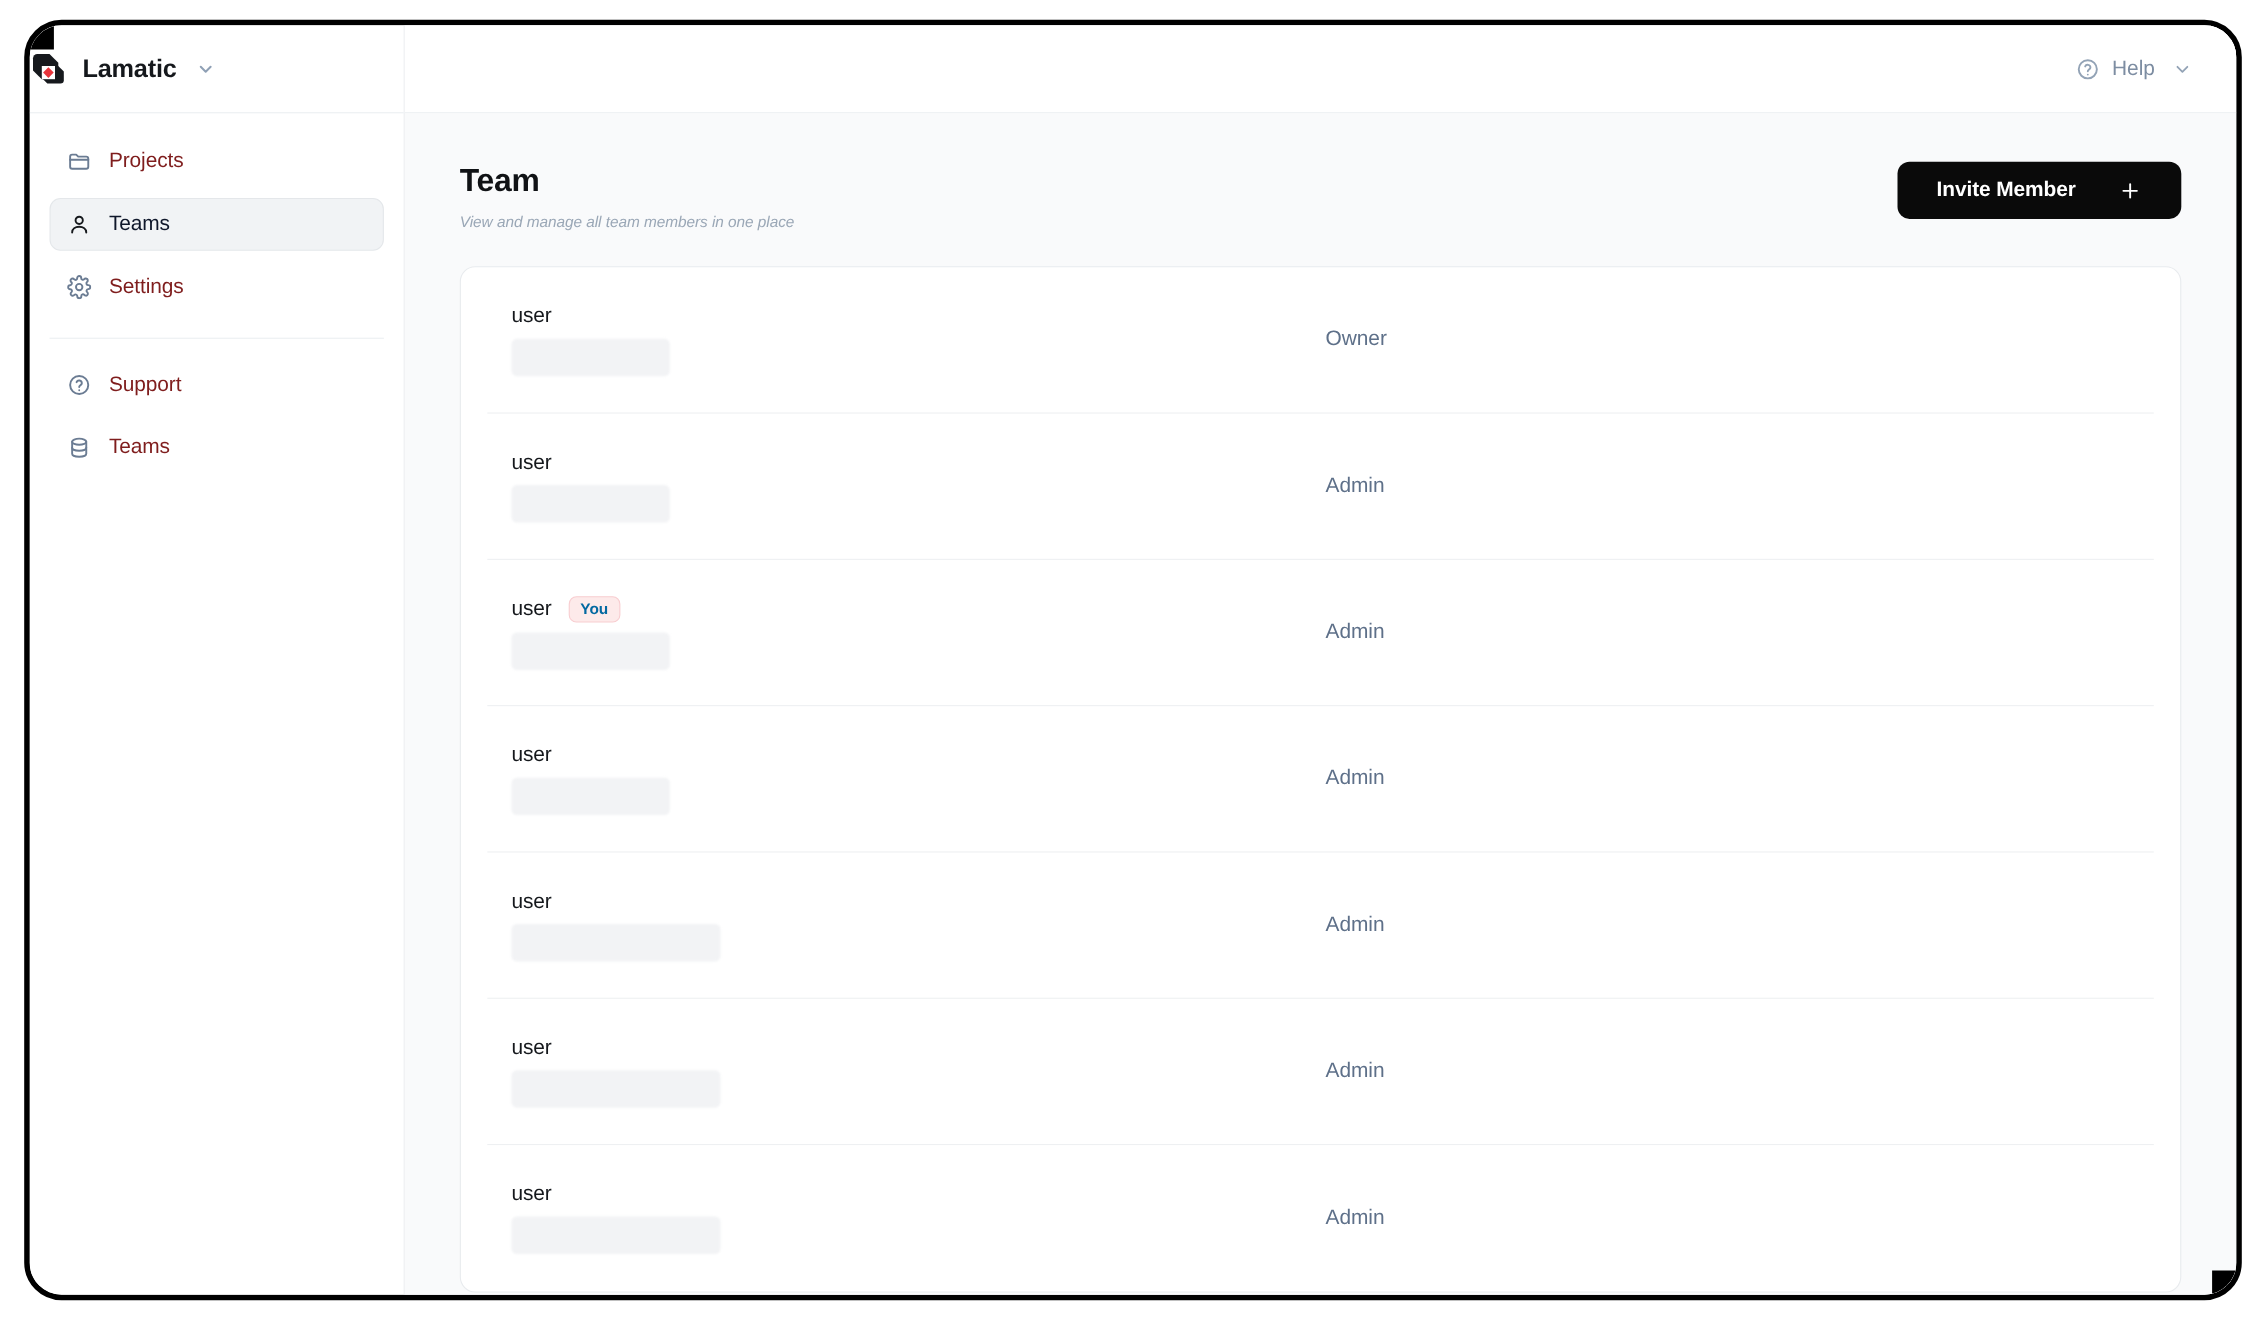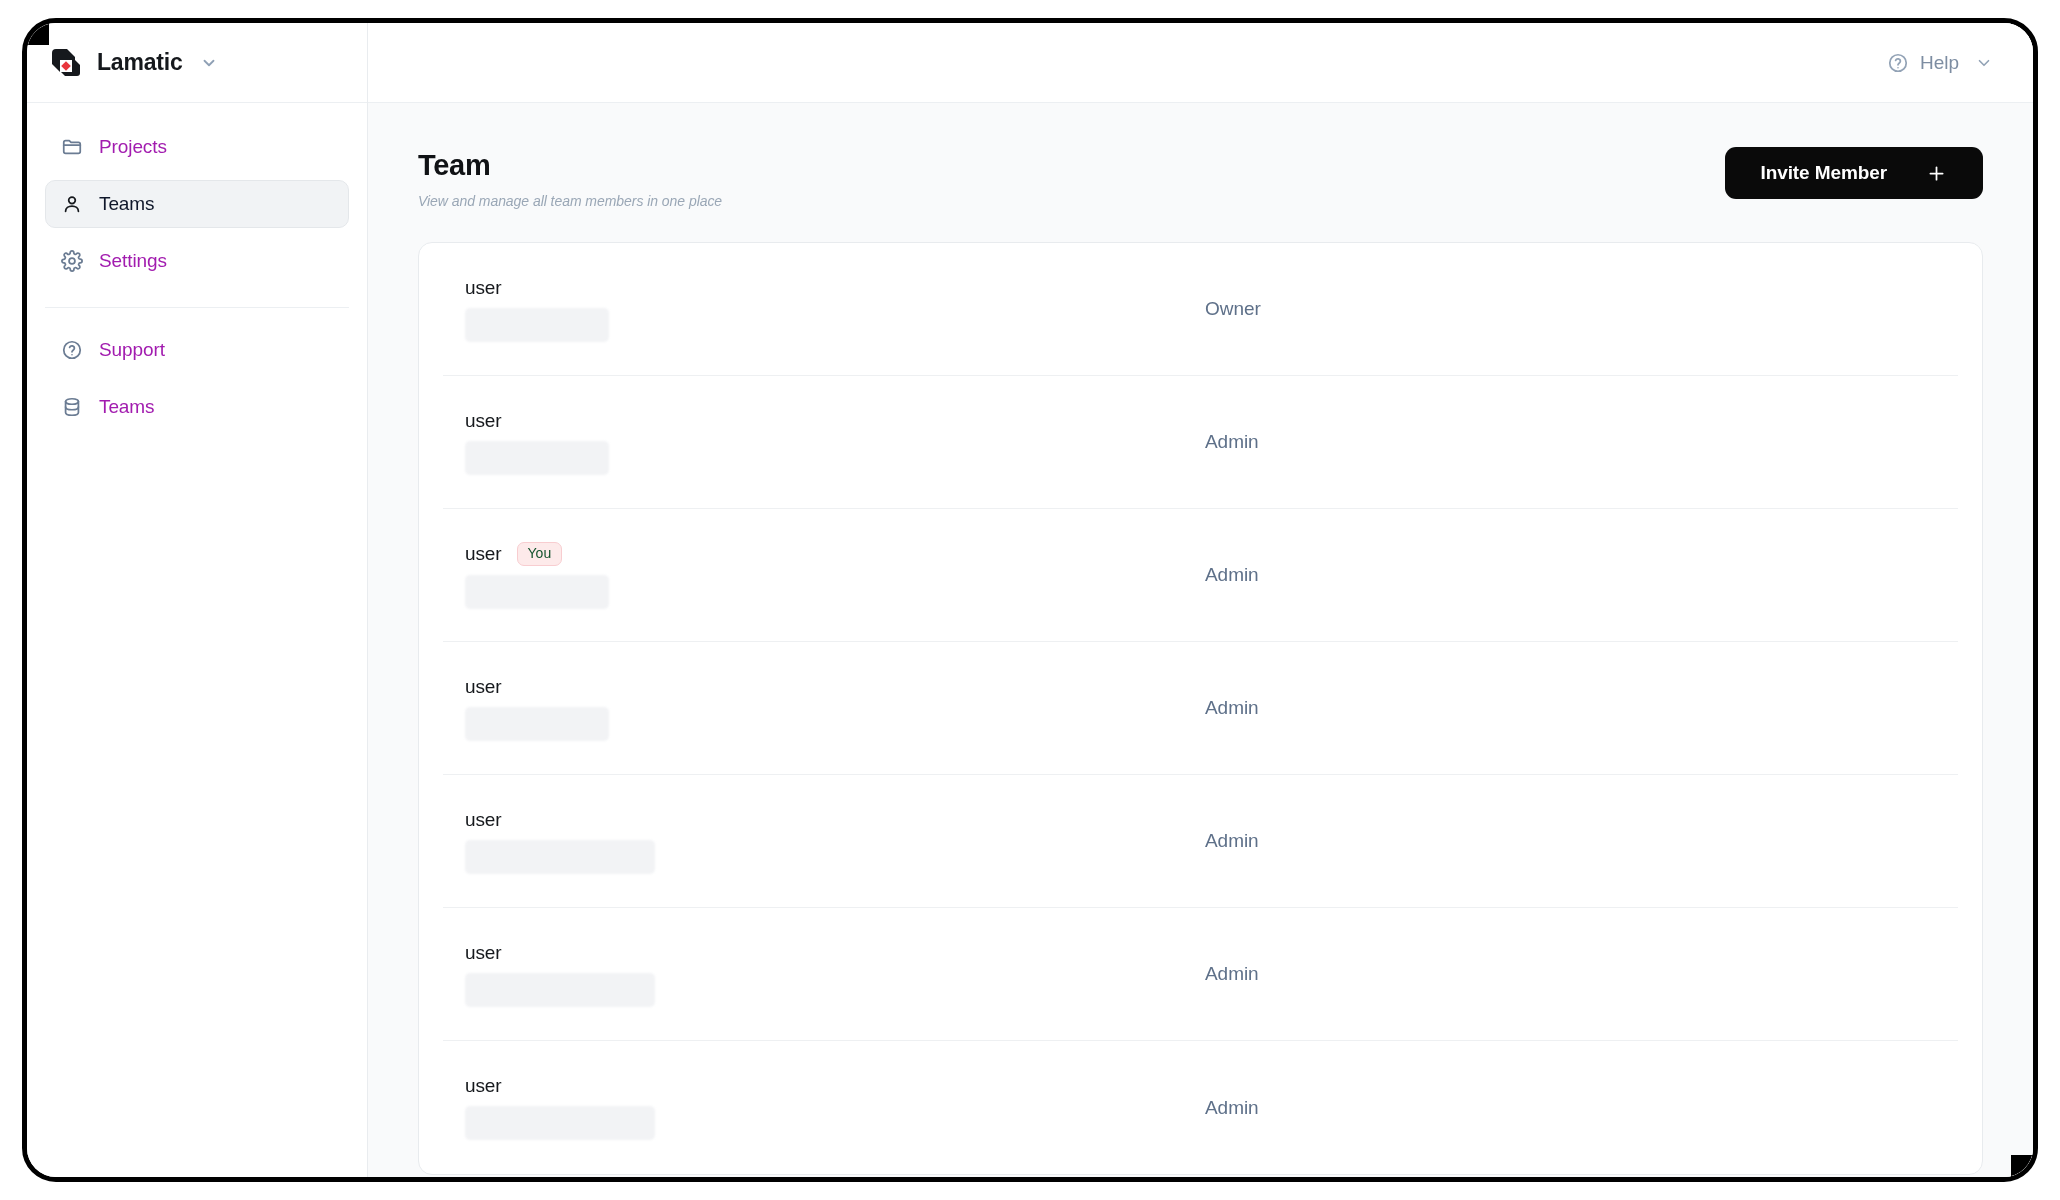--- a/index.html
+++ b/index.html
@@ -44,21 +44,20 @@
     border-right: 1px solid #e9ecef;
     display: flex;
     flex-direction: column;
   }
 
   #brand-bar {
     height: 80px;
     min-height: 80px;
     display: flex;
     align-items: center;
-    padding-left: 22px;
     border-bottom: 1px solid #eceff2;
   }
 
   #brand-logo {
     width: 34px;
     height: 34px;
     flex: 0 0 34px;
     position: relative;
   }
 
@@ -101,21 +100,21 @@
     height: 24px;
     flex: 0 0 24px;
     display: flex;
     align-items: center;
     justify-content: center;
     color: #6b7c93;
   }
   .nav-item .nav-label {
     margin-left: 15px;
     font-size: 19px;
-    color: #a21caf;
+    color: #7f1d1d;
     letter-spacing: -0.1px;
   }
   .nav-item.active {
     background: #f1f3f5;
     border: 1px solid #e4e7ea;
   }
   .nav-item.active .nav-icon { color: #16191d; }
   .nav-item.active .nav-label { color: #0f172a; }
 
   
@@ -234,23 +233,23 @@
   }
   .member-name {
     font-size: 19px;
     color: #15181c;
     letter-spacing: -0.1px;
   }
   .you-badge {
     margin-left: 15px;
     background: #fdeaea;
     border: 1px solid #f8cdd0;
-    color: #14532d;
+    color: #0369a1;
     font-size: 14px;
-    font-weight: 400;
+    font-weight: 700;
     border-radius: 7px;
     padding: 3px 10px 4px 10px;
     line-height: 1.1;
   }
 
   .member-email-redacted {
     margin-top: 9px;
     height: 34px;
     background: #f2f3f5;
     border-radius: 5px;

